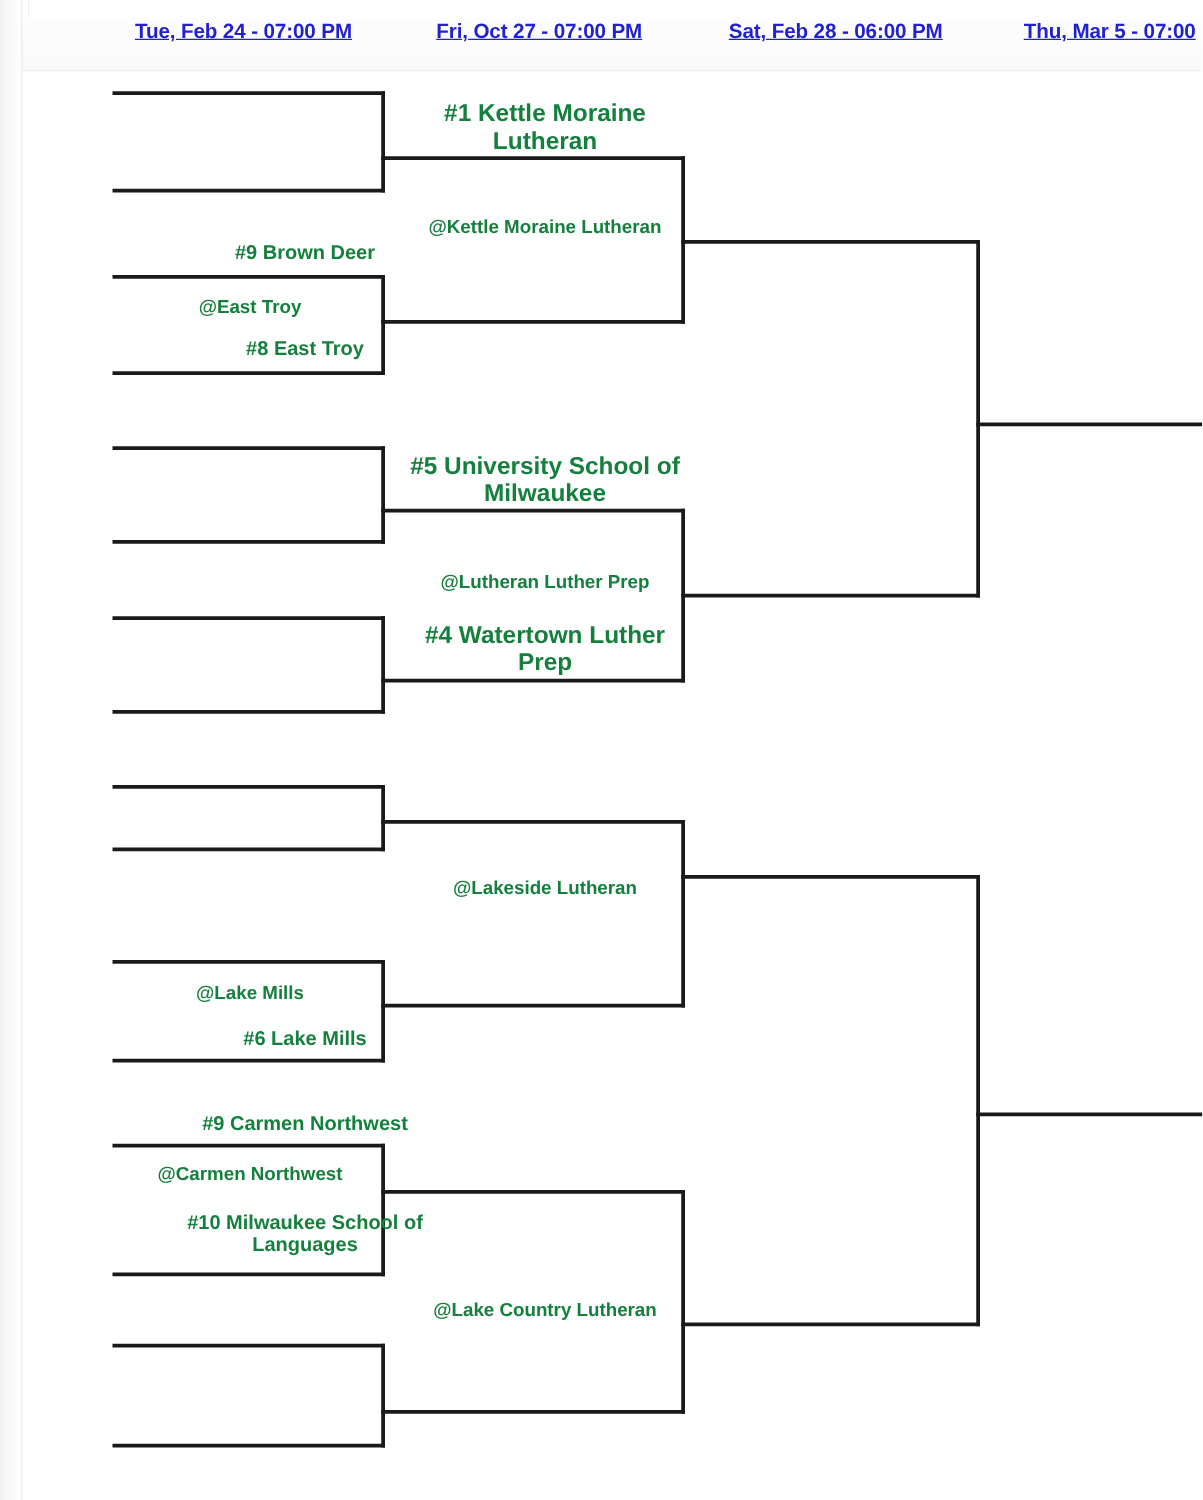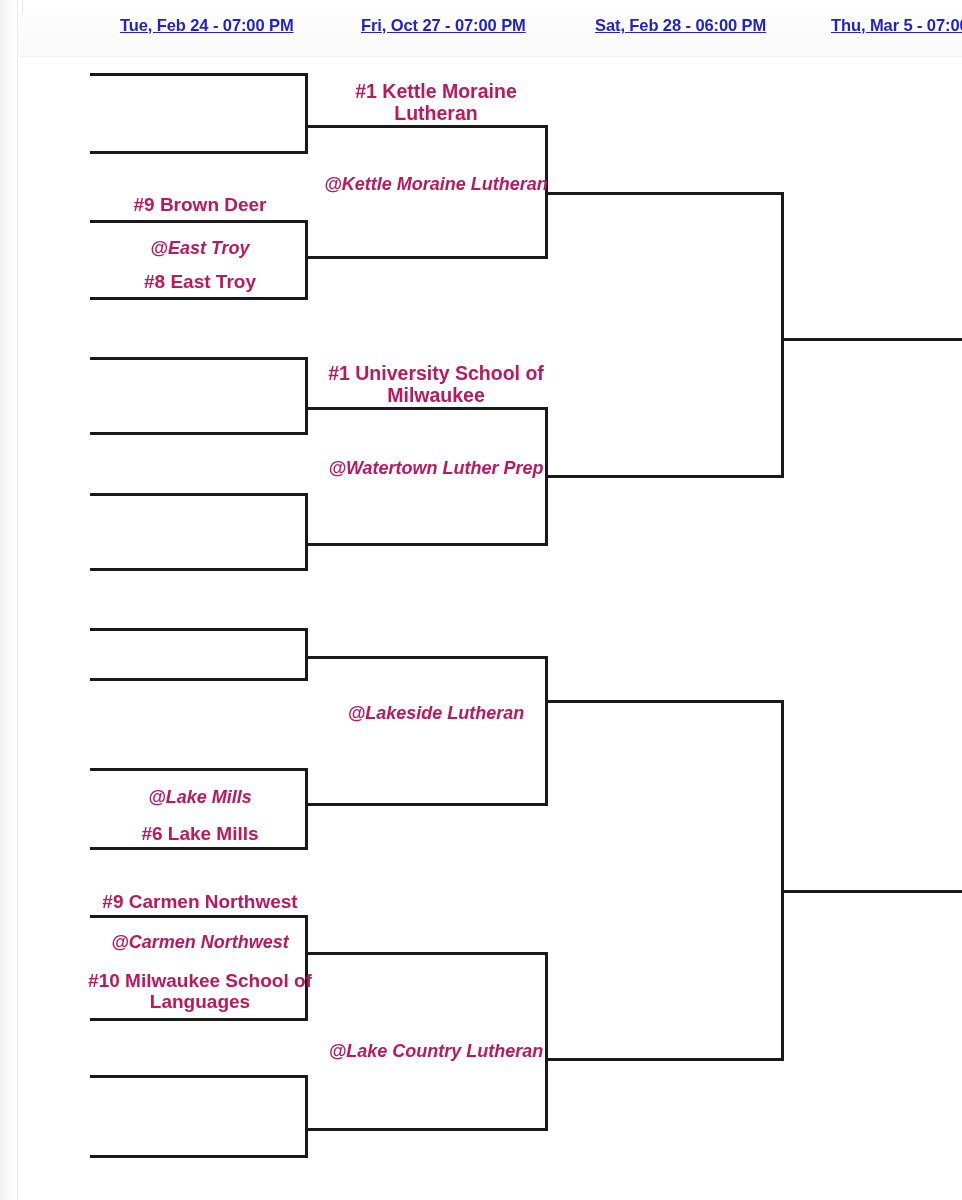--- a/index.html
+++ b/index.html
@@ -56,21 +56,21 @@
     position: absolute;
     left: 18px; top: 56px;
     width: 944px; height: 1px;
     background: #f0f0f2;
     z-index: 2;
   }
 
   
   .round-links {
     position: absolute;
-    left: 16px; top: 14px;
+    left: 4px; top: 14px;
     width: 907px; height: 30px;
     z-index: 8;
   }
   .round-link {
     position: absolute;
     top: 0;
     font-size: 16.5px;
     font-weight: bold;
     color: #2222cc;
     text-decoration: underline;
@@ -89,28 +89,28 @@
   }
 
   
   .hline { position: absolute; background: #1a1a1a; height: 3px; }
   .vline { position: absolute; background: #1a1a1a; width: 3px; }
 
   
   .lbl {
     position: absolute;
     text-align: center;
-    color: #be185d;
+    color: #15803d;
     font-weight: bold;
     line-height: 1.12;
     z-index: 4;
     white-space: normal;
   }
-  .lbl.team      { font-size: 19px; }
-  .lbl.site      { font-size: 18px; font-style: italic; }
+  .lbl.team      { font-size: 16px; margin-left: 44px; }
+  .lbl.site      { font-size: 15px; }
   .lbl.team-r2   { font-size: 19.5px; }
 </style>
 </head>
 <body>
 
 <div id="page">
 
   <div class="gutter-left"></div>
   <div class="gutter-left-line"></div>
   <div class="header-band"></div>
@@ -193,20 +193,21 @@
   <div class="lbl site" style="left:90px;  top:787px;  width:220px;">@Lake Mills</div>
   <div class="lbl team" style="left:90px;  top:823px;  width:220px;">#6 Lake Mills</div>
 
   <div class="lbl team" style="left:86px;  top:891px;  width:228px;">#9 Carmen Northwest</div>
   <div class="lbl site" style="left:90px;  top:932px;  width:220px;">@Carmen Northwest</div>
   <div class="lbl team" style="left:82px;  top:970px;  width:236px;">#10 Milwaukee School of Languages</div>
 
   <div class="lbl team-r2" style="left:322px; top:81px;   width:228px;">#1 Kettle Moraine Lutheran</div>
   <div class="lbl site" style="left:322px; top:174px;  width:228px;">@Kettle Moraine Lutheran</div>
 
-  <div class="lbl team-r2" style="left:318px; top:363px;  width:236px;">#1 University School of Milwaukee</div>
-  <div class="lbl site" style="left:322px; top:458px;  width:228px;">@Watertown Luther Prep</div>
+  <div class="lbl team-r2" style="left:318px; top:363px;  width:236px;">#5 University School of Milwaukee</div>
+  <div class="lbl site" style="left:322px; top:458px;  width:228px;">@Lutheran Luther Prep</div>
+  <div class="lbl team-r2" style="left:322px; top:498px;  width:228px;">#4 Watertown Luther Prep</div>
 
   <div class="lbl site" style="left:322px; top:703px;  width:228px;">@Lakeside Lutheran</div>
 
   <div class="lbl site" style="left:322px; top:1041px; width:228px;">@Lake Country Lutheran</div>
 
 </div>
 
 </body></html>

